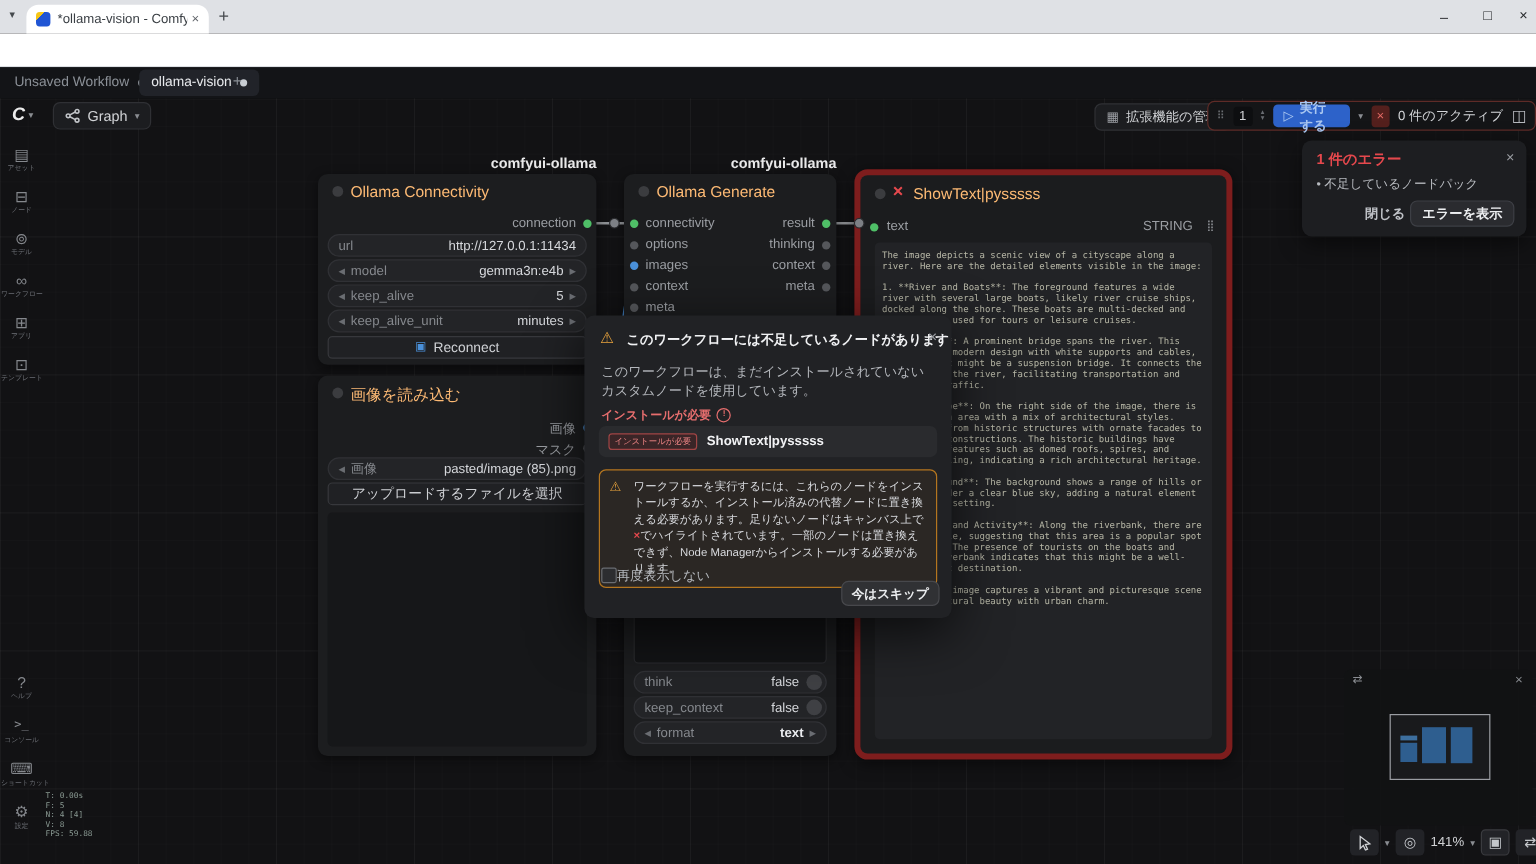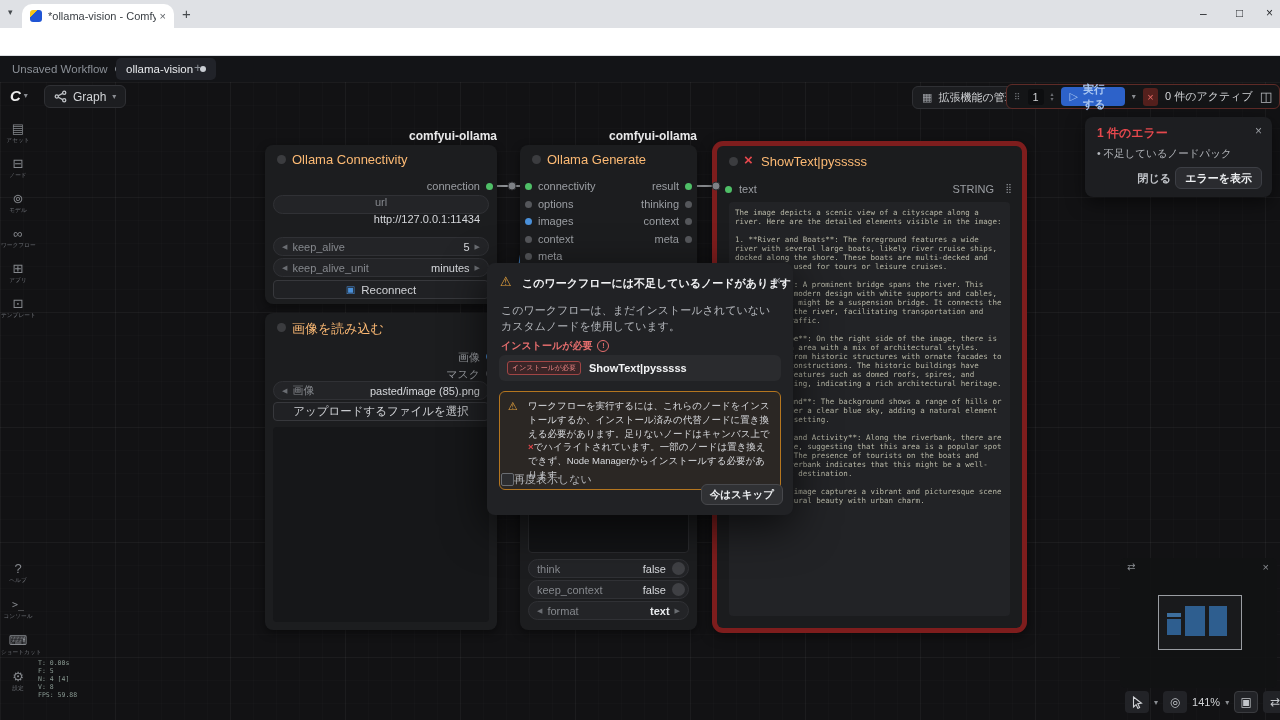--- a/index.html
+++ b/index.html
@@ -195,23 +195,29 @@
     <path d="M688,186 H742" stroke="#8f9296" stroke-width="2" fill="none"></path>
     <path d="M497,358 C520,358 509,292 528,222" stroke="#4a90d9" stroke-width="2" fill="none"></path>
   </svg>
 
   <div class="abs cat-label" style="left:265px;top:129px;width:232px;">comfyui-ollama</div>
   <div class="abs node" style="left:265px;top:145px;width:232px;height:159px;">
     <span class="abs ndot" style="left:12px;top:10px;"></span>
     <span class="abs ntitle" style="left:27px;top:7px;">Ollama Connectivity</span>
     <span class="abs iolabel" style="right:17px;top:35px;">connection</span>
     <span class="abs slot green" style="right:4px;top:38px;"></span>
-    <div class="widget" style="top:50px;flex-direction:column;">
+    <div class="widget" style="top:50px;">
       <span class="wl">url</span>
       <span class="wv">http://127.0.0.1:11434</span>
+    </div>
+    <div class="widget" style="top:71px;">
+      <span class="warr">◀</span>
+      <span class="wl">model</span>
+      <span class="wv">gemma3n:e4b</span>
+      <span class="warr">▶</span>
     </div>
     <div class="widget" style="top:92px;">
       <span class="warr">◀</span>
       <span class="wl">keep_alive</span>
       <span class="wv">5</span>
       <span class="warr">▶</span>
     </div>
     <div class="widget" style="top:113px;">
       <span class="warr">◀</span>
       <span class="wl">keep_alive_unit</span>

